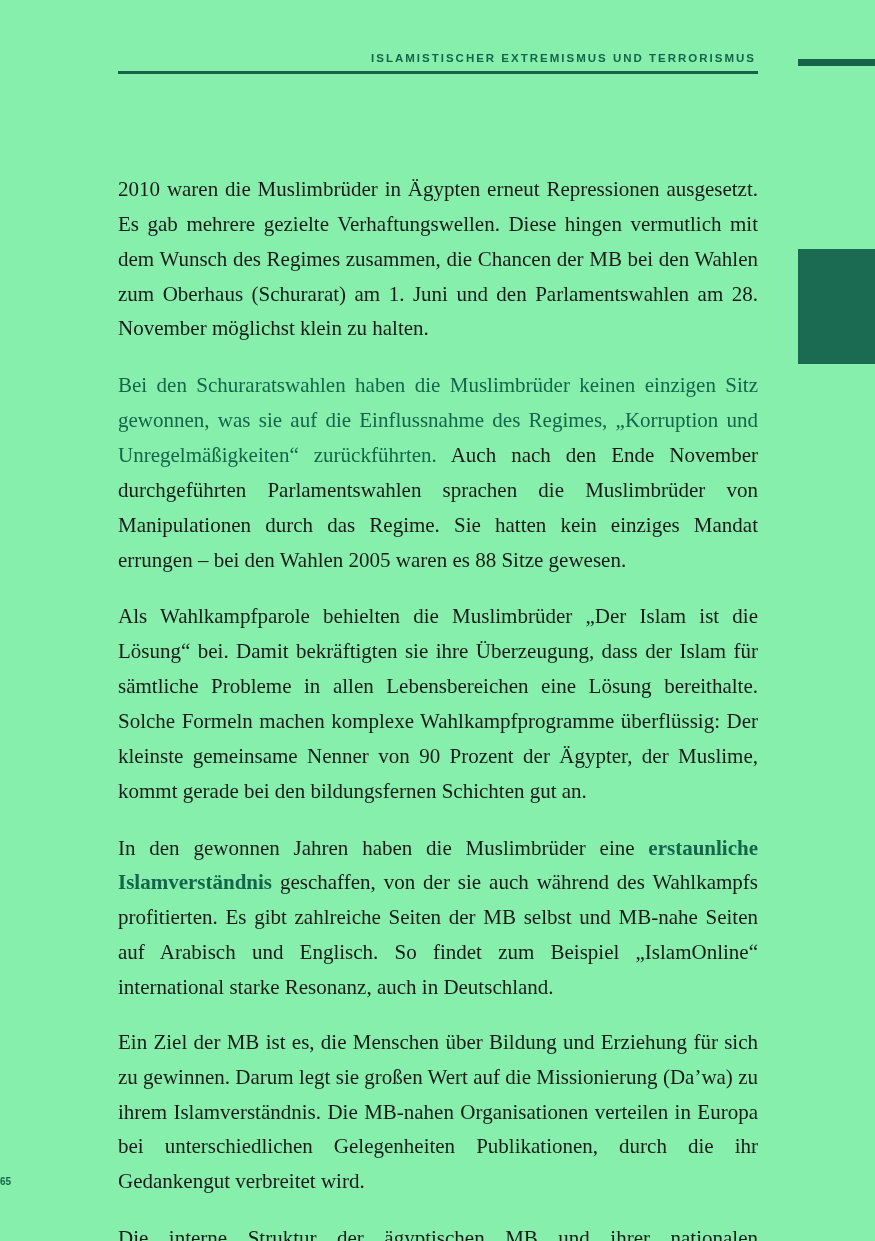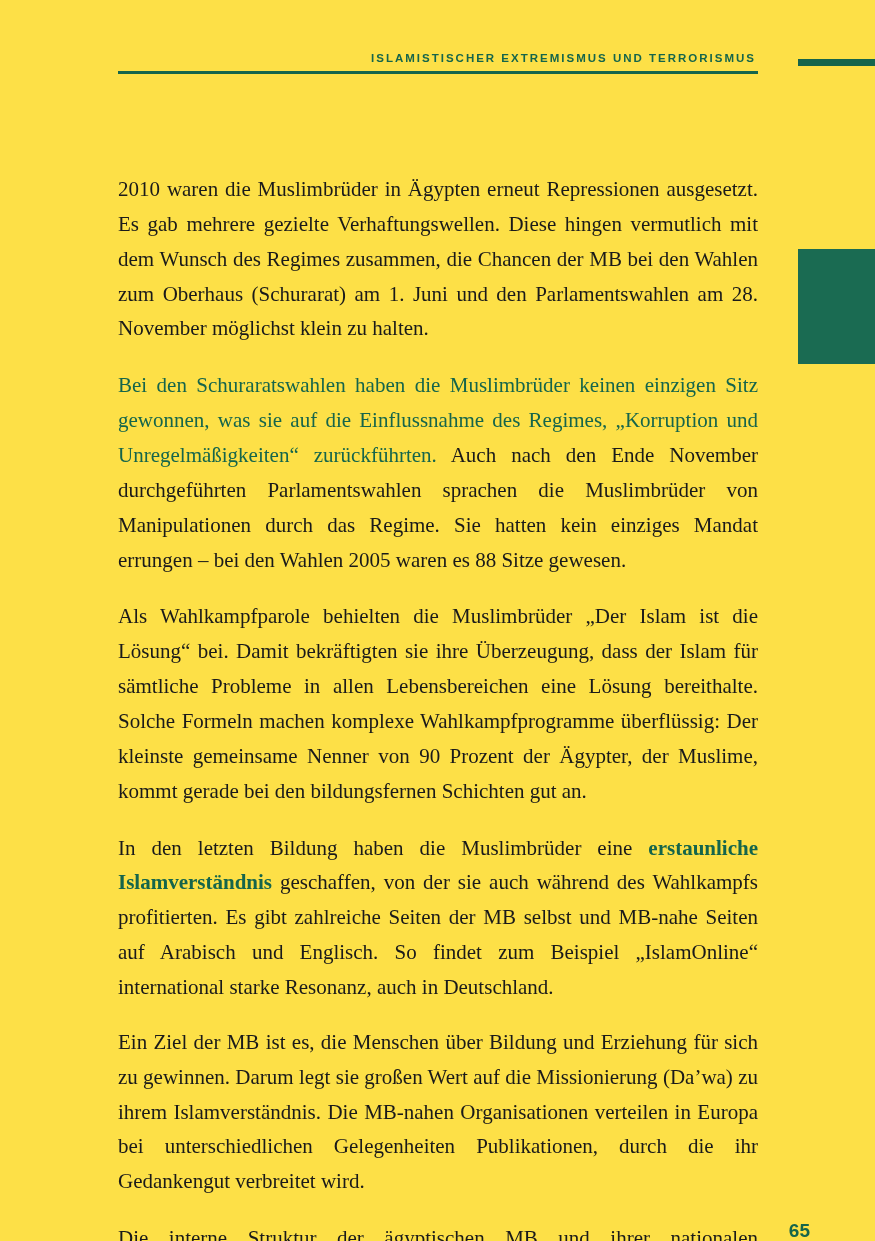--- a/index.html
+++ b/index.html
@@ -12,21 +12,21 @@
     height: 1241px;
     position: relative;
     font-family: "Liberation Serif", serif;
     color: #1a1a1a;
     overflow: hidden;
   }
 
   .page {
     position: absolute;
     inset: 0;
-    background: #fde047;
+    background: #86efac;
   }
 
   
   .header {
     position: absolute;
     left: 118px;
     top: 52px;
     width: 640px;
   }
   .header-title {
@@ -102,25 +102,24 @@
     margin: 26px 0 3px 0;
   }
   .subhead + p { margin-top: 0; }
 
   .tight { margin-bottom: 20px; }
 
   
   .folio {
     position: absolute;
     left: 0;
-    top: 1220px;
+    top: 1176px;
     width: 810px;
-    text-align: right;
     font-family: "Liberation Sans", sans-serif;
-    font-size: 19px;
+    font-size: 10px;
     font-weight: bold;
     color: #15654b;
   }
 </style>
 </head>
 <body>
 
 <div class="page">
 
   <div class="header">
@@ -137,21 +136,21 @@
 
     <p>
       <span class="lead-green">Bei den Schuraratswahlen haben die Muslimbrüder keinen einzigen Sitz gewonnen, was sie auf die Einflussnahme des Regimes, „Korruption und Unregelmäßigkeiten“ zurückführten.</span><span> Auch nach den Ende November durchgeführten Parlamentswahlen sprachen die Muslimbrüder von Manipulationen durch das Regime. Sie hatten kein einziges Mandat errungen – bei den Wahlen 2005 waren es 88 Sitze gewesen.</span>
     </p>
 
     <p>
       <span>Als Wahlkampfparole behielten die Muslimbrüder </span><span class="italic">„Der Islam ist die Lösung“</span><span> bei. Damit bekräftigten sie ihre Überzeugung, dass der Islam für sämtliche Probleme in allen Lebensbereichen eine Lösung bereithalte. Solche Formeln machen komplexe Wahlkampfprogramme überflüssig: Der kleinste gemeinsame Nenner von 90 Prozent der Ägypter, der Muslime, kommt gerade bei den bildungsfernen Schichten gut an.</span>
     </p>
 
     <p class="tight">
-      <span>In den letzten Bildung haben die Muslimbrüder eine </span><span class="inline-green">erstaunliche Islamverständnis</span><span> geschaffen, von der sie auch während des Wahlkampfs profitierten. Es gibt zahlreiche Seiten der MB selbst und MB-nahe Seiten auf Arabisch und Englisch. So findet zum Beispiel „IslamOnline“ international starke Resonanz, auch in Deutschland.</span>
+      <span>In den gewonnen Jahren haben die Muslimbrüder eine </span><span class="inline-green">erstaunliche Islamverständnis</span><span> geschaffen, von der sie auch während des Wahlkampfs profitierten. Es gibt zahlreiche Seiten der MB selbst und MB-nahe Seiten auf Arabisch und Englisch. So findet zum Beispiel „IslamOnline“ international starke Resonanz, auch in Deutschland.</span>
     </p>
 
 
     <p>Ein Ziel der MB ist es, die Menschen über Bildung und Erziehung für sich zu gewinnen. Darum legt sie großen Wert auf die Missionierung (Da’wa) zu ihrem Islamverständnis. Die MB-nahen Organisationen verteilen in Europa bei unterschiedlichen Gelegenheiten Publikationen, durch die ihr Gedankengut verbreitet wird.</p>
 
     <p>
       <span>Die interne Struktur der ägyptischen MB und ihrer nationalen „Zweigstellen“ ist unterschiedlich. </span><span class="inline-green">Ebenso vertreten sie zu einzelnen Themen verschiedene</span>
     </p>
 
   </div>

